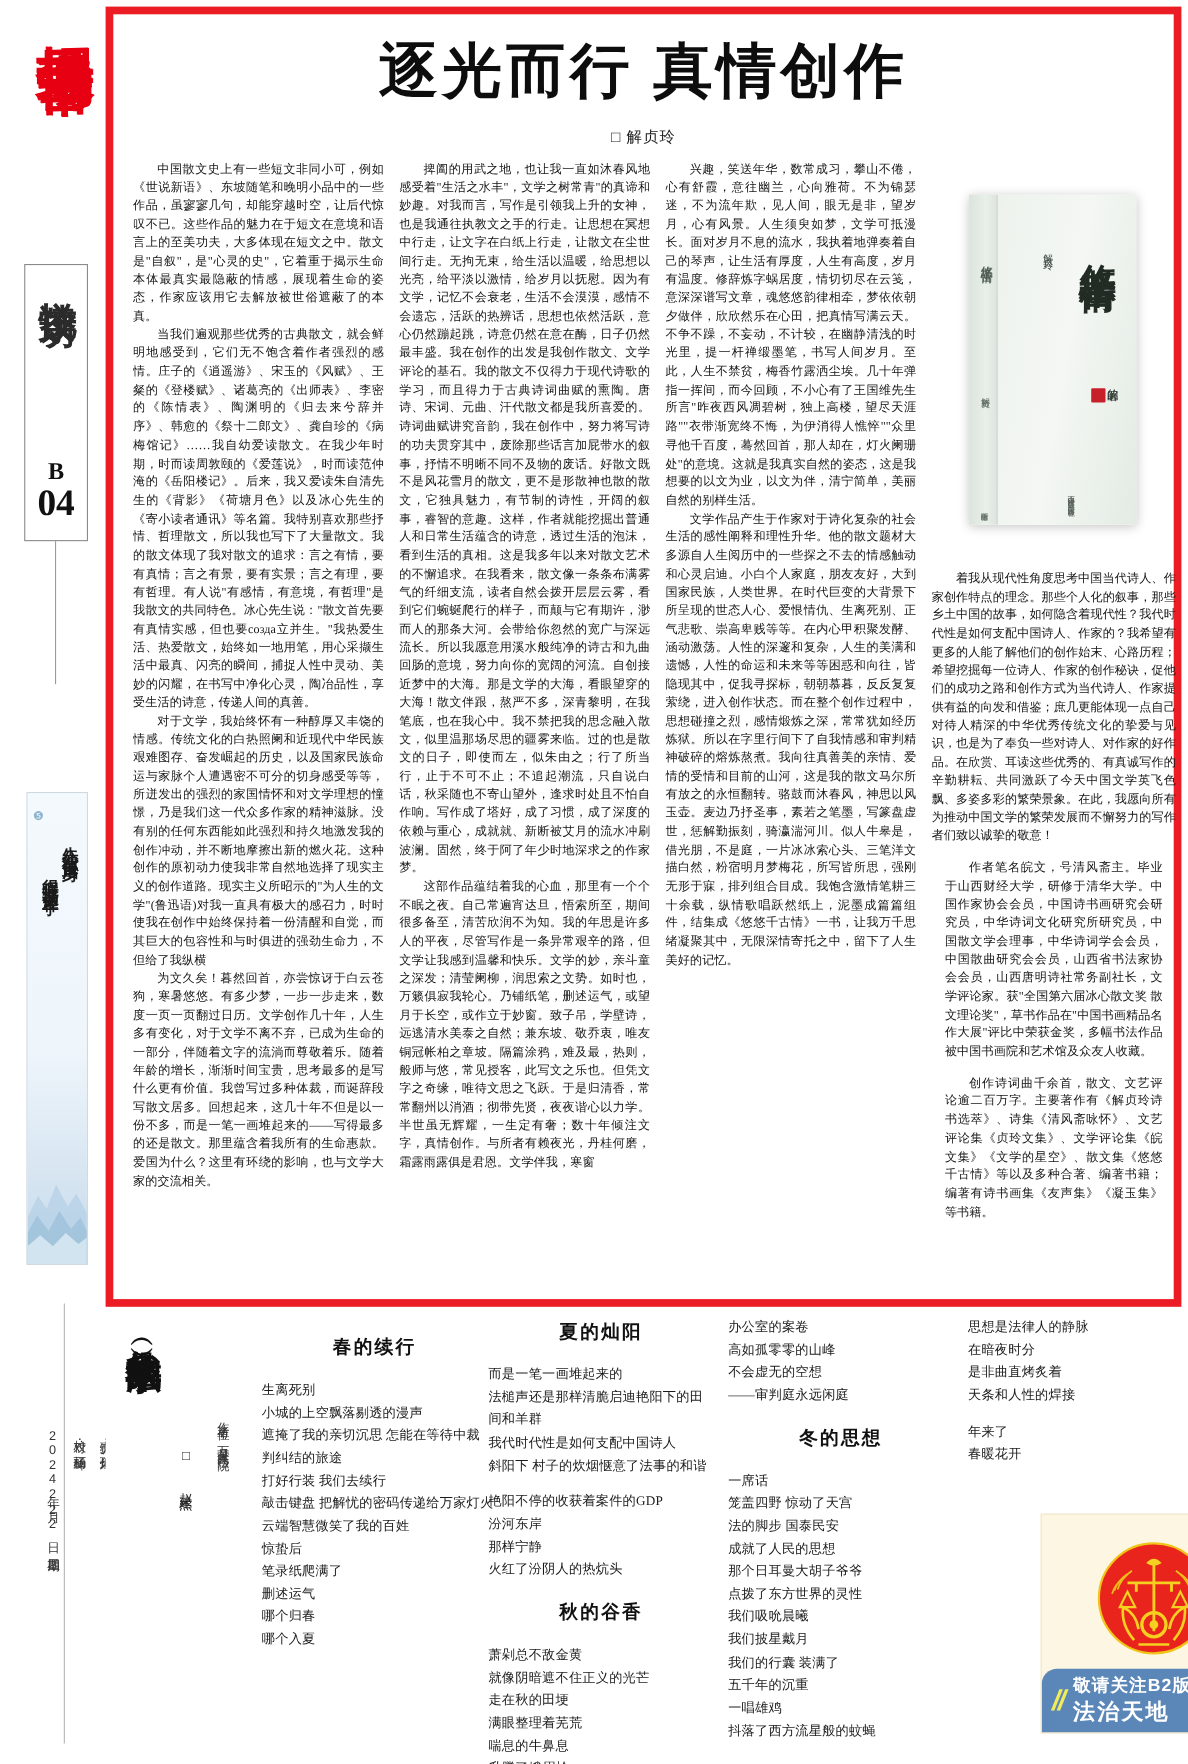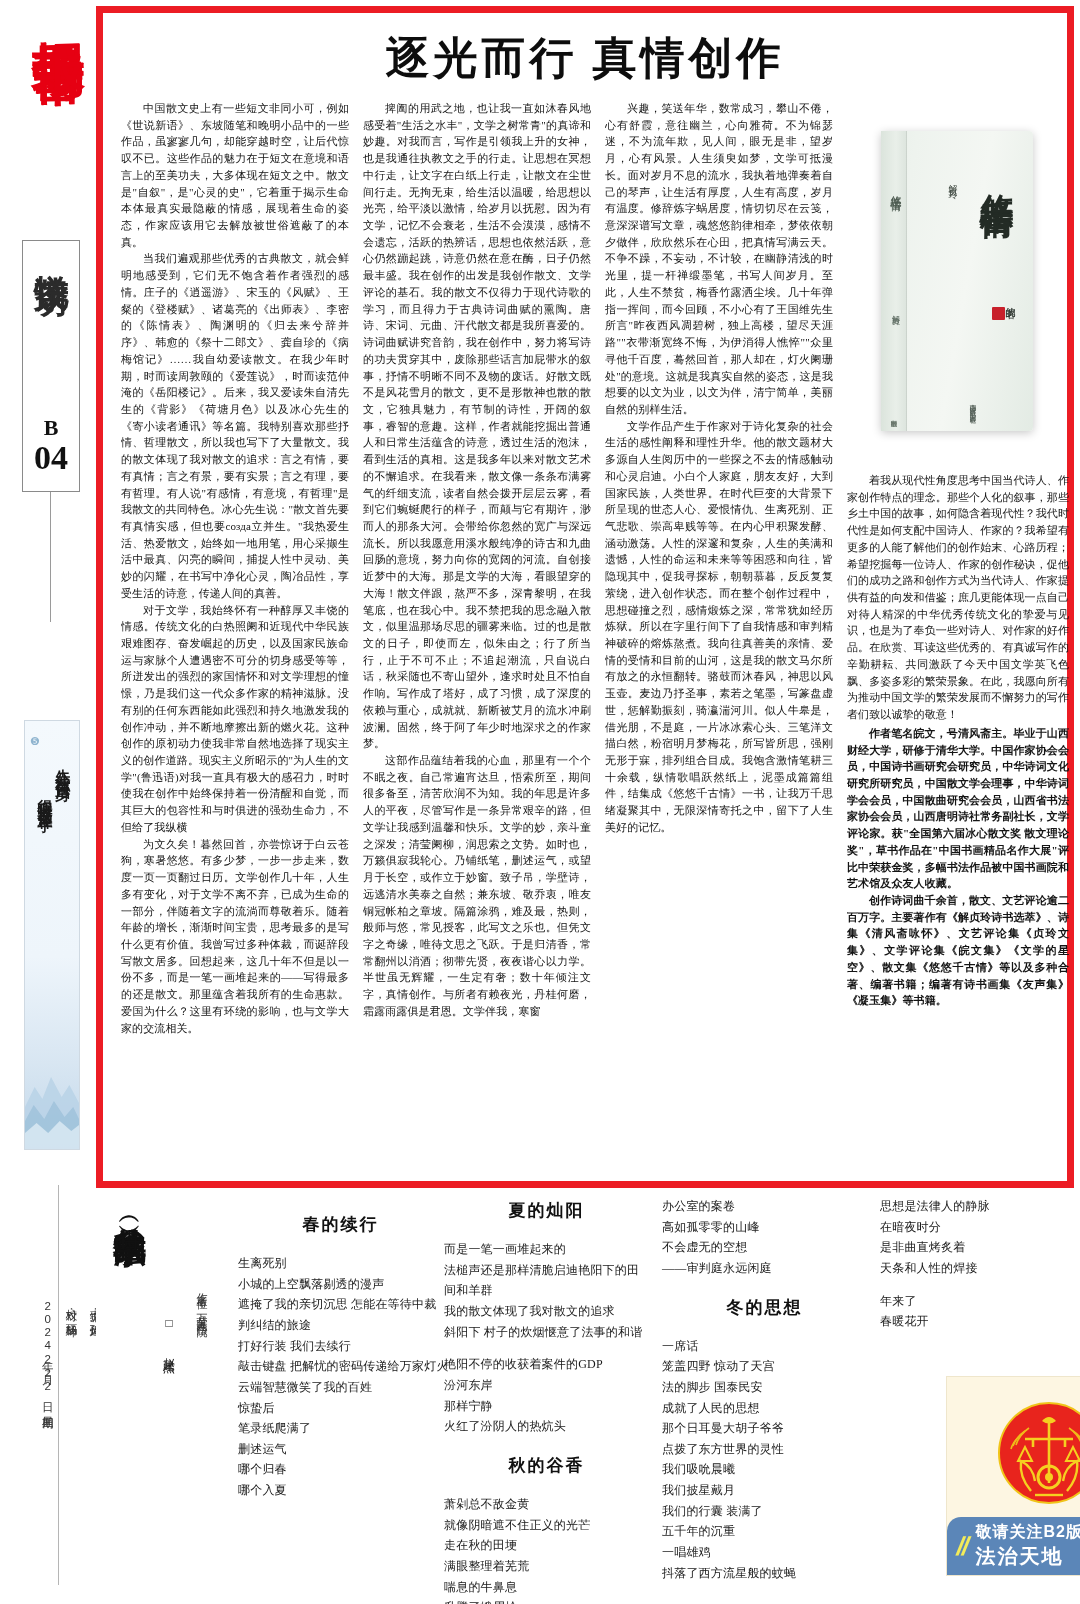--- a/index.html
+++ b/index.html
@@ -114,21 +114,21 @@
     position: absolute; left: 96px; top: 6px;
     width: 978px; height: 1182px;
     border: 7px solid #ec1c24;
     background: #ffffff;
     padding: 8px 10px 6px 10px;
   }
   .headline {
     text-align: center;
     font-family: "Liberation Serif", serif;
     font-weight: bold;
-    font-size: 44px;
+    font-size: 54px;
     letter-spacing: 4px;
     color: #0d0d0d;
     margin-top: 8px;
   }
   .byline {
     text-align: center;
     font-family: "Liberation Serif", serif;
     font-size: 14px;
     color: #1a1a1a;
     margin-top: 14px;
@@ -219,21 +219,21 @@
     font-size: 10px; color: #2e3630; letter-spacing: 1px;
   }
   .book-pub {
     position: absolute; right: 56px; bottom: 18px;
     writing-mode: vertical-rl; text-orientation: upright;
     font-family: "Liberation Serif", serif;
     font-size: 6.5px; color: #4f5b53; letter-spacing: 1px;
     display: flex; gap: 2px;
   }
   .bio { margin-top: 2px; }
-  .bio p { text-indent: 2em; margin: 0; font-weight: bold; }
+  .bio p { text-indent: 2em; margin: 12px; }
 
   
   .poetry {
     position: absolute; left: 96px; top: 1196px;
     width: 978px; height: 404px;
     background: #ffffff;
   }
   .poem-title-vert {
     position: absolute; left: 16px; top: 8px;
     writing-mode: vertical-rl; text-orientation: upright;
@@ -333,20 +333,21 @@
         <span>责编：孙煜坤</span>
       </div>
       <div class="rail-credit">校对：杨丽坤</div>
       <div class="rail-credit">2024年2月22日 星期四</div>
     </div>
   </div>
 
   <div class="frame">
 
     <div class="headline">逐光而行  真情创作</div>
+    <div class="byline">□ 解贞玲</div>
 
     <div class="cols">
 
       <div class="col c1">
         <p>中国散文史上有一些短文非同小可，例如《世说新语》、东坡随笔和晚明小品中的一些作品，虽寥寥几句，却能穿越时空，让后代惊叹不已。这些作品的魅力在于短文在意境和语言上的至美功夫，大多体现在短文之中。散文是"自叙"，是"心灵的史"，它着重于揭示生命本体最真实最隐蔽的情感，展现着生命的姿态，作家应该用它去解放被世俗遮蔽了的本真。</p>
       <p>当我们遍观那些优秀的古典散文，就会鲜明地感受到，它们无不饱含着作者强烈的感情。庄子的《逍遥游》、宋玉的《风赋》、王粲的《登楼赋》、诸葛亮的《出师表》、李密的《陈情表》、陶渊明的《归去来兮辞并序》、韩愈的《祭十二郎文》、龚自珍的《病梅馆记》……我自幼爱读散文。在我少年时期，时而读周敦颐的《爱莲说》，时而读范仲淹的《岳阳楼记》。后来，我又爱读朱自清先生的《背影》《荷塘月色》以及冰心先生的《寄小读者通讯》等名篇。我特别喜欢那些抒情、哲理散文，所以我也写下了大量散文。我的散文体现了我对散文的追求：言之有情，要有真情；言之有景，要有实景；言之有理，要有哲理。有人说"有感情，有意境，有哲理"是我散文的共同特色。冰心先生说："散文首先要有真情实感，但也要созда立并生。"我热爱生活、热爱散文，始终如一地用笔，用心采撷生活中最真、闪亮的瞬间，捕捉人性中灵动、美妙的闪耀，在书写中净化心灵，陶冶品性，享受生活的诗意，传递人间的真善。</p>
           <p>对于文学，我始终怀有一种醇厚又丰饶的情感。传统文化的白热照阑和近现代中华民族艰难图存、奋发崛起的历史，以及国家民族命运与家脉个人遭遇密不可分的切身感受等等，所迸发出的强烈的家国情怀和对文学理想的憧憬，乃是我们这一代众多作家的精神滋脉。没有别的任何东西能如此强烈和持久地激发我的创作冲动，并不断地摩擦出新的燃火花。这种创作的原初动力使我非常自然地选择了现实主义的创作道路。现实主义所昭示的"为人生的文学"(鲁迅语)对我一直具有极大的感召力，时时使我在创作中始终保持着一份清醒和自觉，而其巨大的包容性和与时俱进的强劲生命力，不但给了我纵横</p>
           <p>为文久矣！暮然回首，亦尝惊讶于白云苍狗，寒暑悠悠。有多少梦，一步一步走来，数度一页一页翻过日历。文学创作几十年，人生多有变化，对于文学不离不弃，已成为生命的一部分，伴随着文字的流淌而尊敬着乐。随着年龄的增长，渐渐时间宝贵，思考最多的是写什么更有价值。我曾写过多种体裁，而诞辞段写散文居多。回想起来，这几十年不但是以一份不多，而是一笔一画堆起来的——写得最多的还是散文。那里蕴含着我所有的生命惠款。爱国为什么？这里有环绕的影响，也与文学大家的交流相关。</p>
         </div>
 
@@ -416,21 +417,21 @@
           <div class="pline">哪个入夏</div>
         </div>
     </div>
 
     <div class="pcol pc2">
       <div id="poem1">
           <div class="ptitle" style="margin-top: 0px;">夏的灿阳</div>
           <div class="pline">而是一笔一画堆起来的</div>
           <div class="pline">法槌声还是那样清脆启迪艳阳下的田</div>
           <div class="pline">间和羊群</div>
-          <div class="pline">我的散文体现了我对散文的追求</div>
+          <div class="pline">我代时代性是如何支配中国诗人</div>
           <div class="pline">斜阳下 村子的炊烟惬意了法事的和谐</div>
           <div class="pgap"></div>
           <div class="pline">艳阳不停的收获着案件的GDP</div>
           <div class="pline">汾河东岸</div>
           <div class="pline">那样宁静</div>
           <div class="pline">火红了汾阴人的热炕头</div>
         </div>
       <div class="ptitle">秋的谷香</div>
       <div id="poem2a">
           <div class="pline">萧剁总不敌金黄</div>

